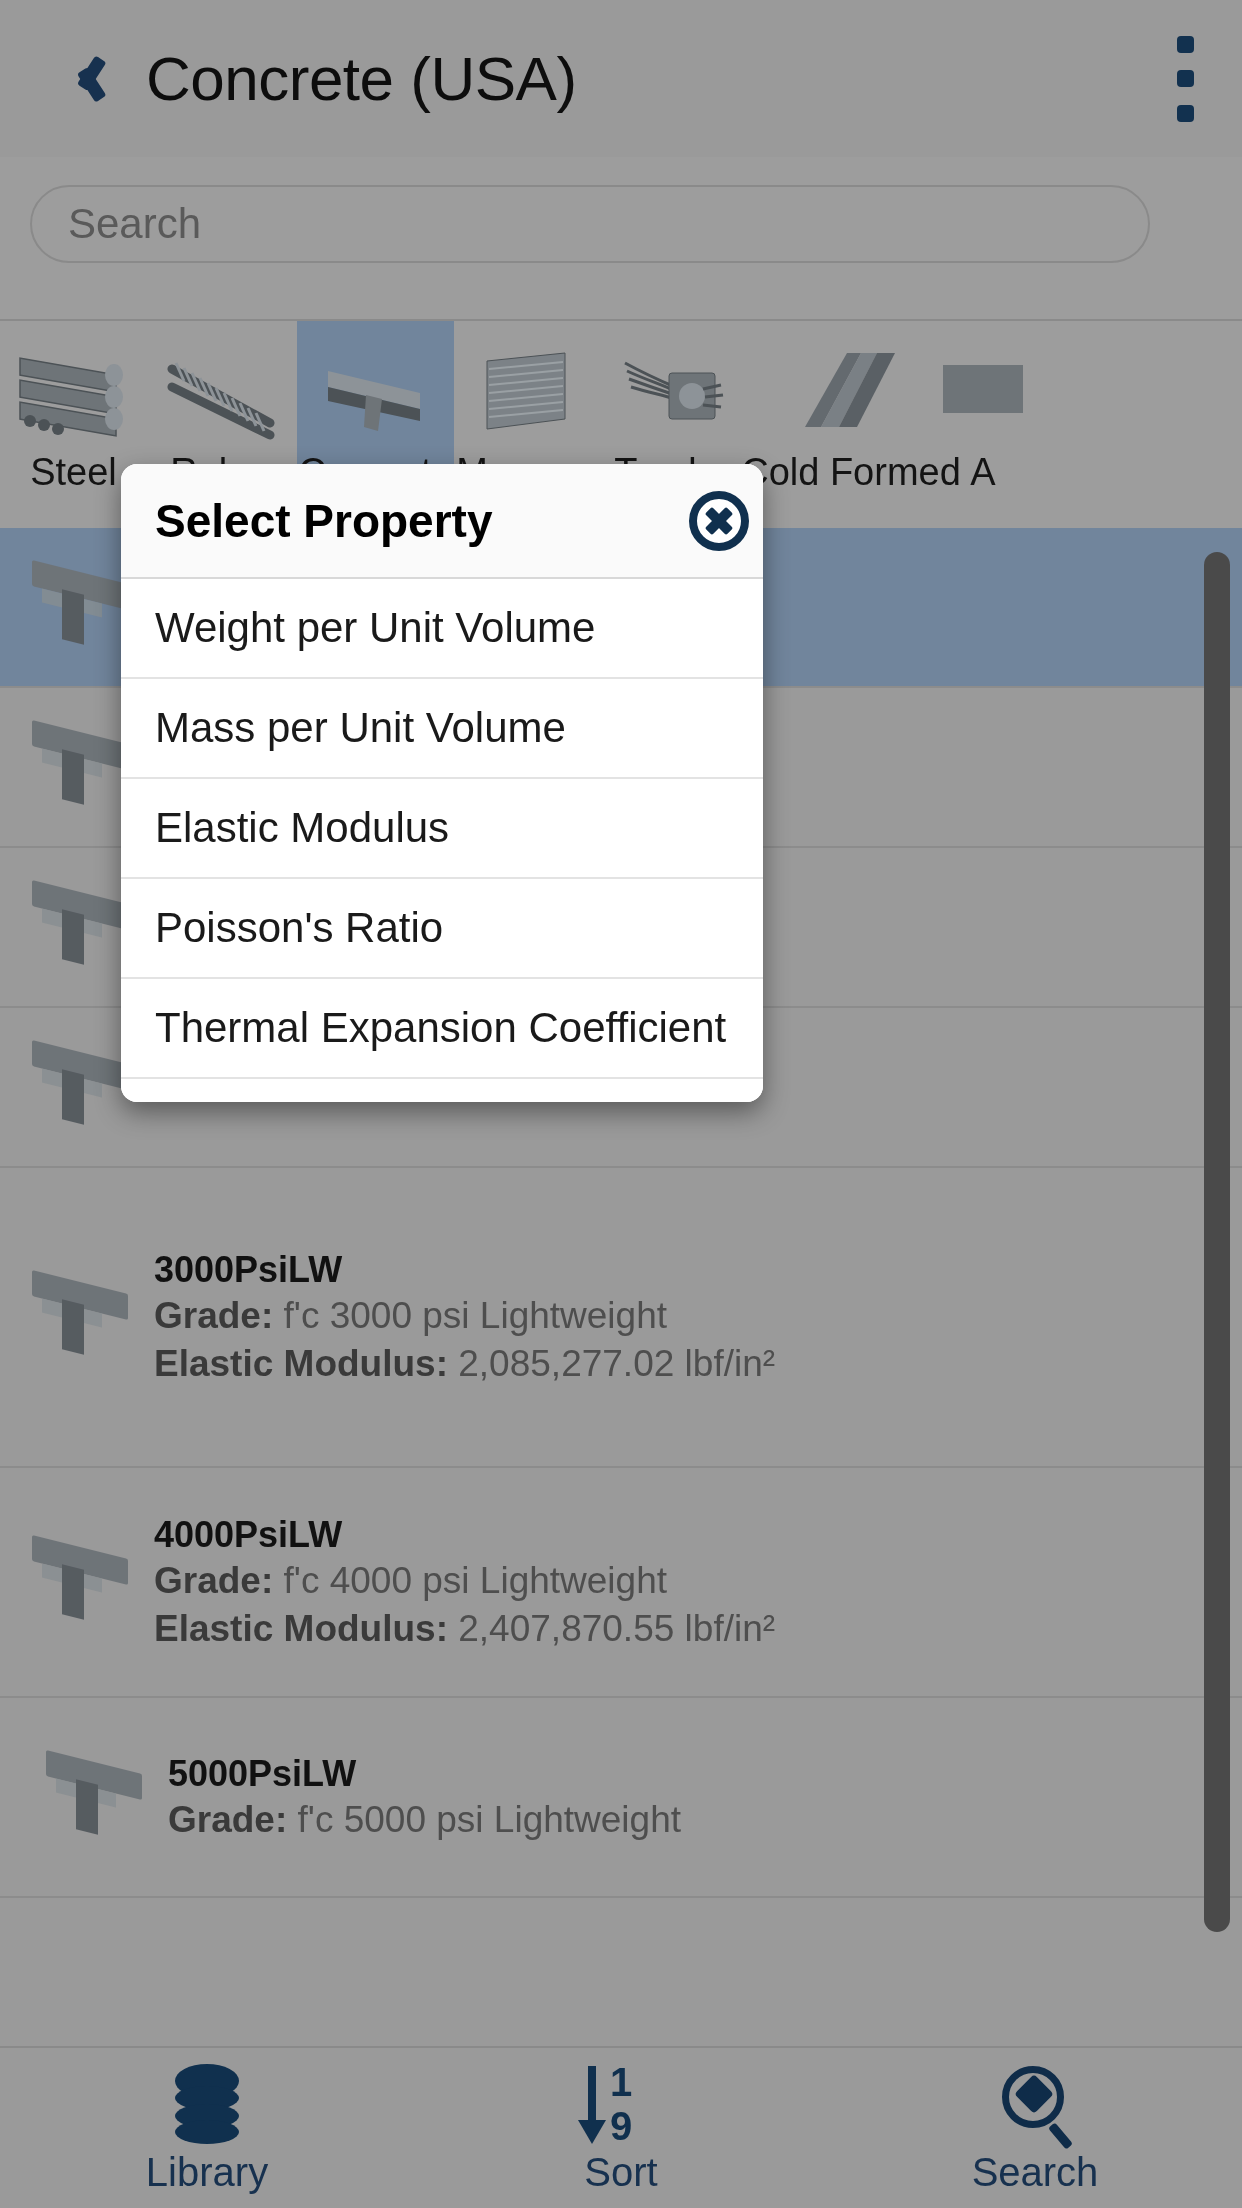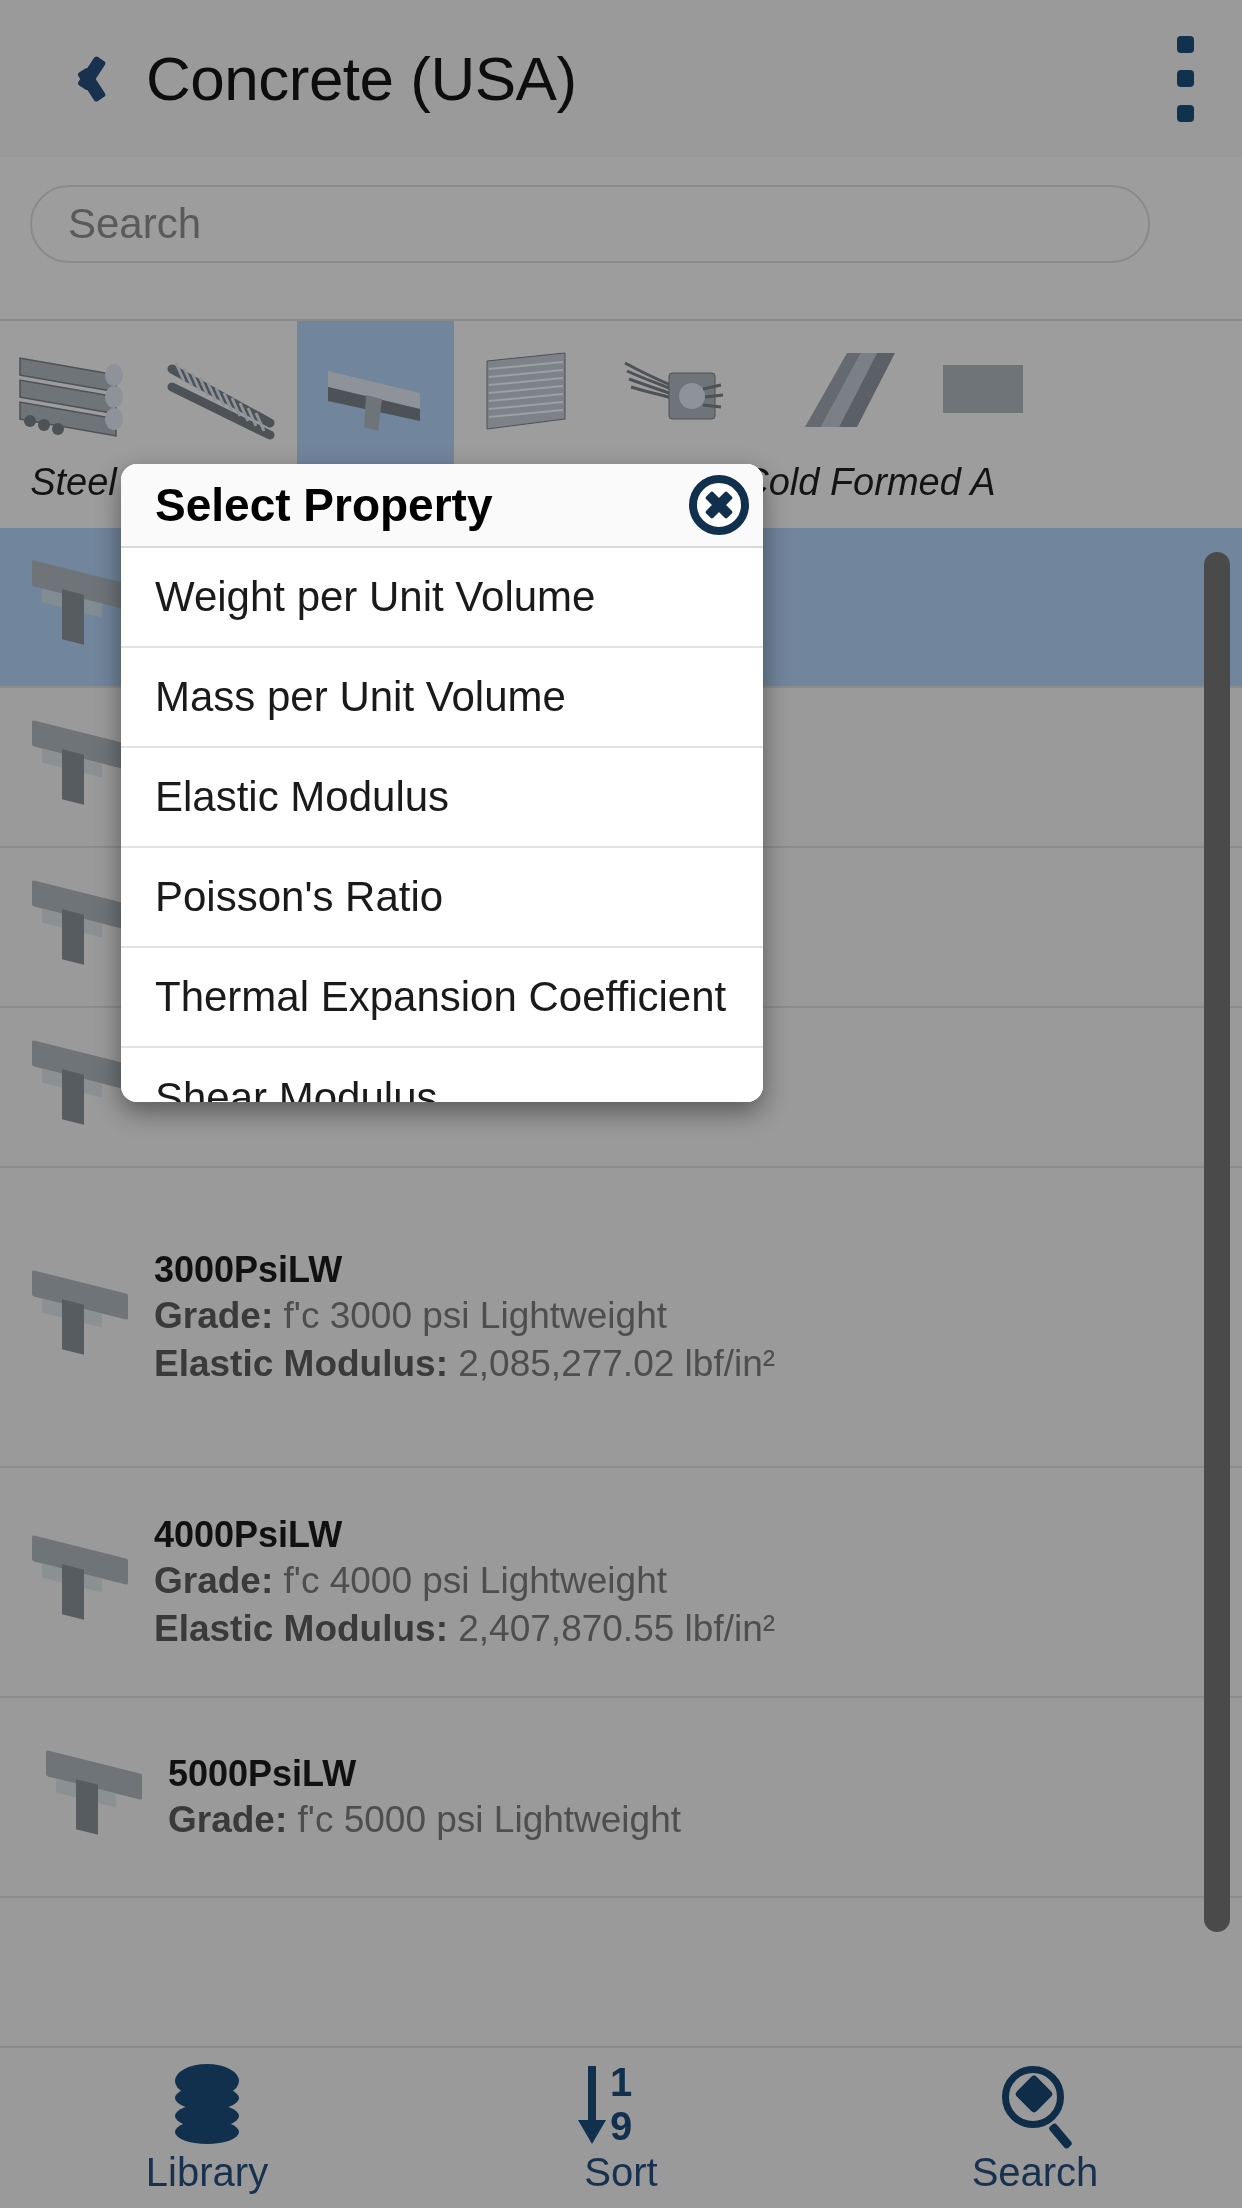--- a/index.html
+++ b/index.html
@@ -86,21 +86,21 @@
     justify-content:flex-start;
     padding:14px 16px 0 16px;
     box-sizing:border-box;
     cursor:pointer;
   }
   .tab.active { background:#71859c; }
   .tab .thumb {
     width:120px; height:108px; position:relative; overflow:hidden;
   }
   .tab .label {
-    font-size:38px; color:#141414; margin-top:18px; white-space:nowrap;font-style:italic;
+    font-size:38px; color:#141414; margin-top:8px; white-space:nowrap;
   }
 
   
   .list {
     position:absolute; left:0; top:528px; width:1242px; height:1520px;
     overflow:hidden; background:#9a9a9a;
   }
   .row {
     position:relative; box-sizing:border-box;
     height:230px; border-bottom:2px solid #8c8c8c;
@@ -170,21 +170,21 @@
   
   .modal {
     position:absolute; left:121px; top:464px;
     width:642px; height:638px;
     background:#ffffff;
     border-radius:16px;
     box-shadow:0 10px 26px rgba(0,0,0,.42);
     overflow:hidden;
   }
   .modal-header {
-    height:84px; background:#fafafa;
+    height:115px; background:#fafafa;
     border-bottom:2px solid #d8d8d8;
     display:flex; align-items:center; justify-content:space-between;
     padding:0 14px 0 34px; box-sizing:border-box;
   }
   .modal-title { font-size:46px; font-weight:bold; color:#000; }
   .close-btn { width:60px; height:60px; position:relative; cursor:pointer;}
   .close-ring {
     position:absolute; inset:0; border:8px solid #10304e; border-radius:50%;
     box-sizing:border-box; background:#fff;
   }

